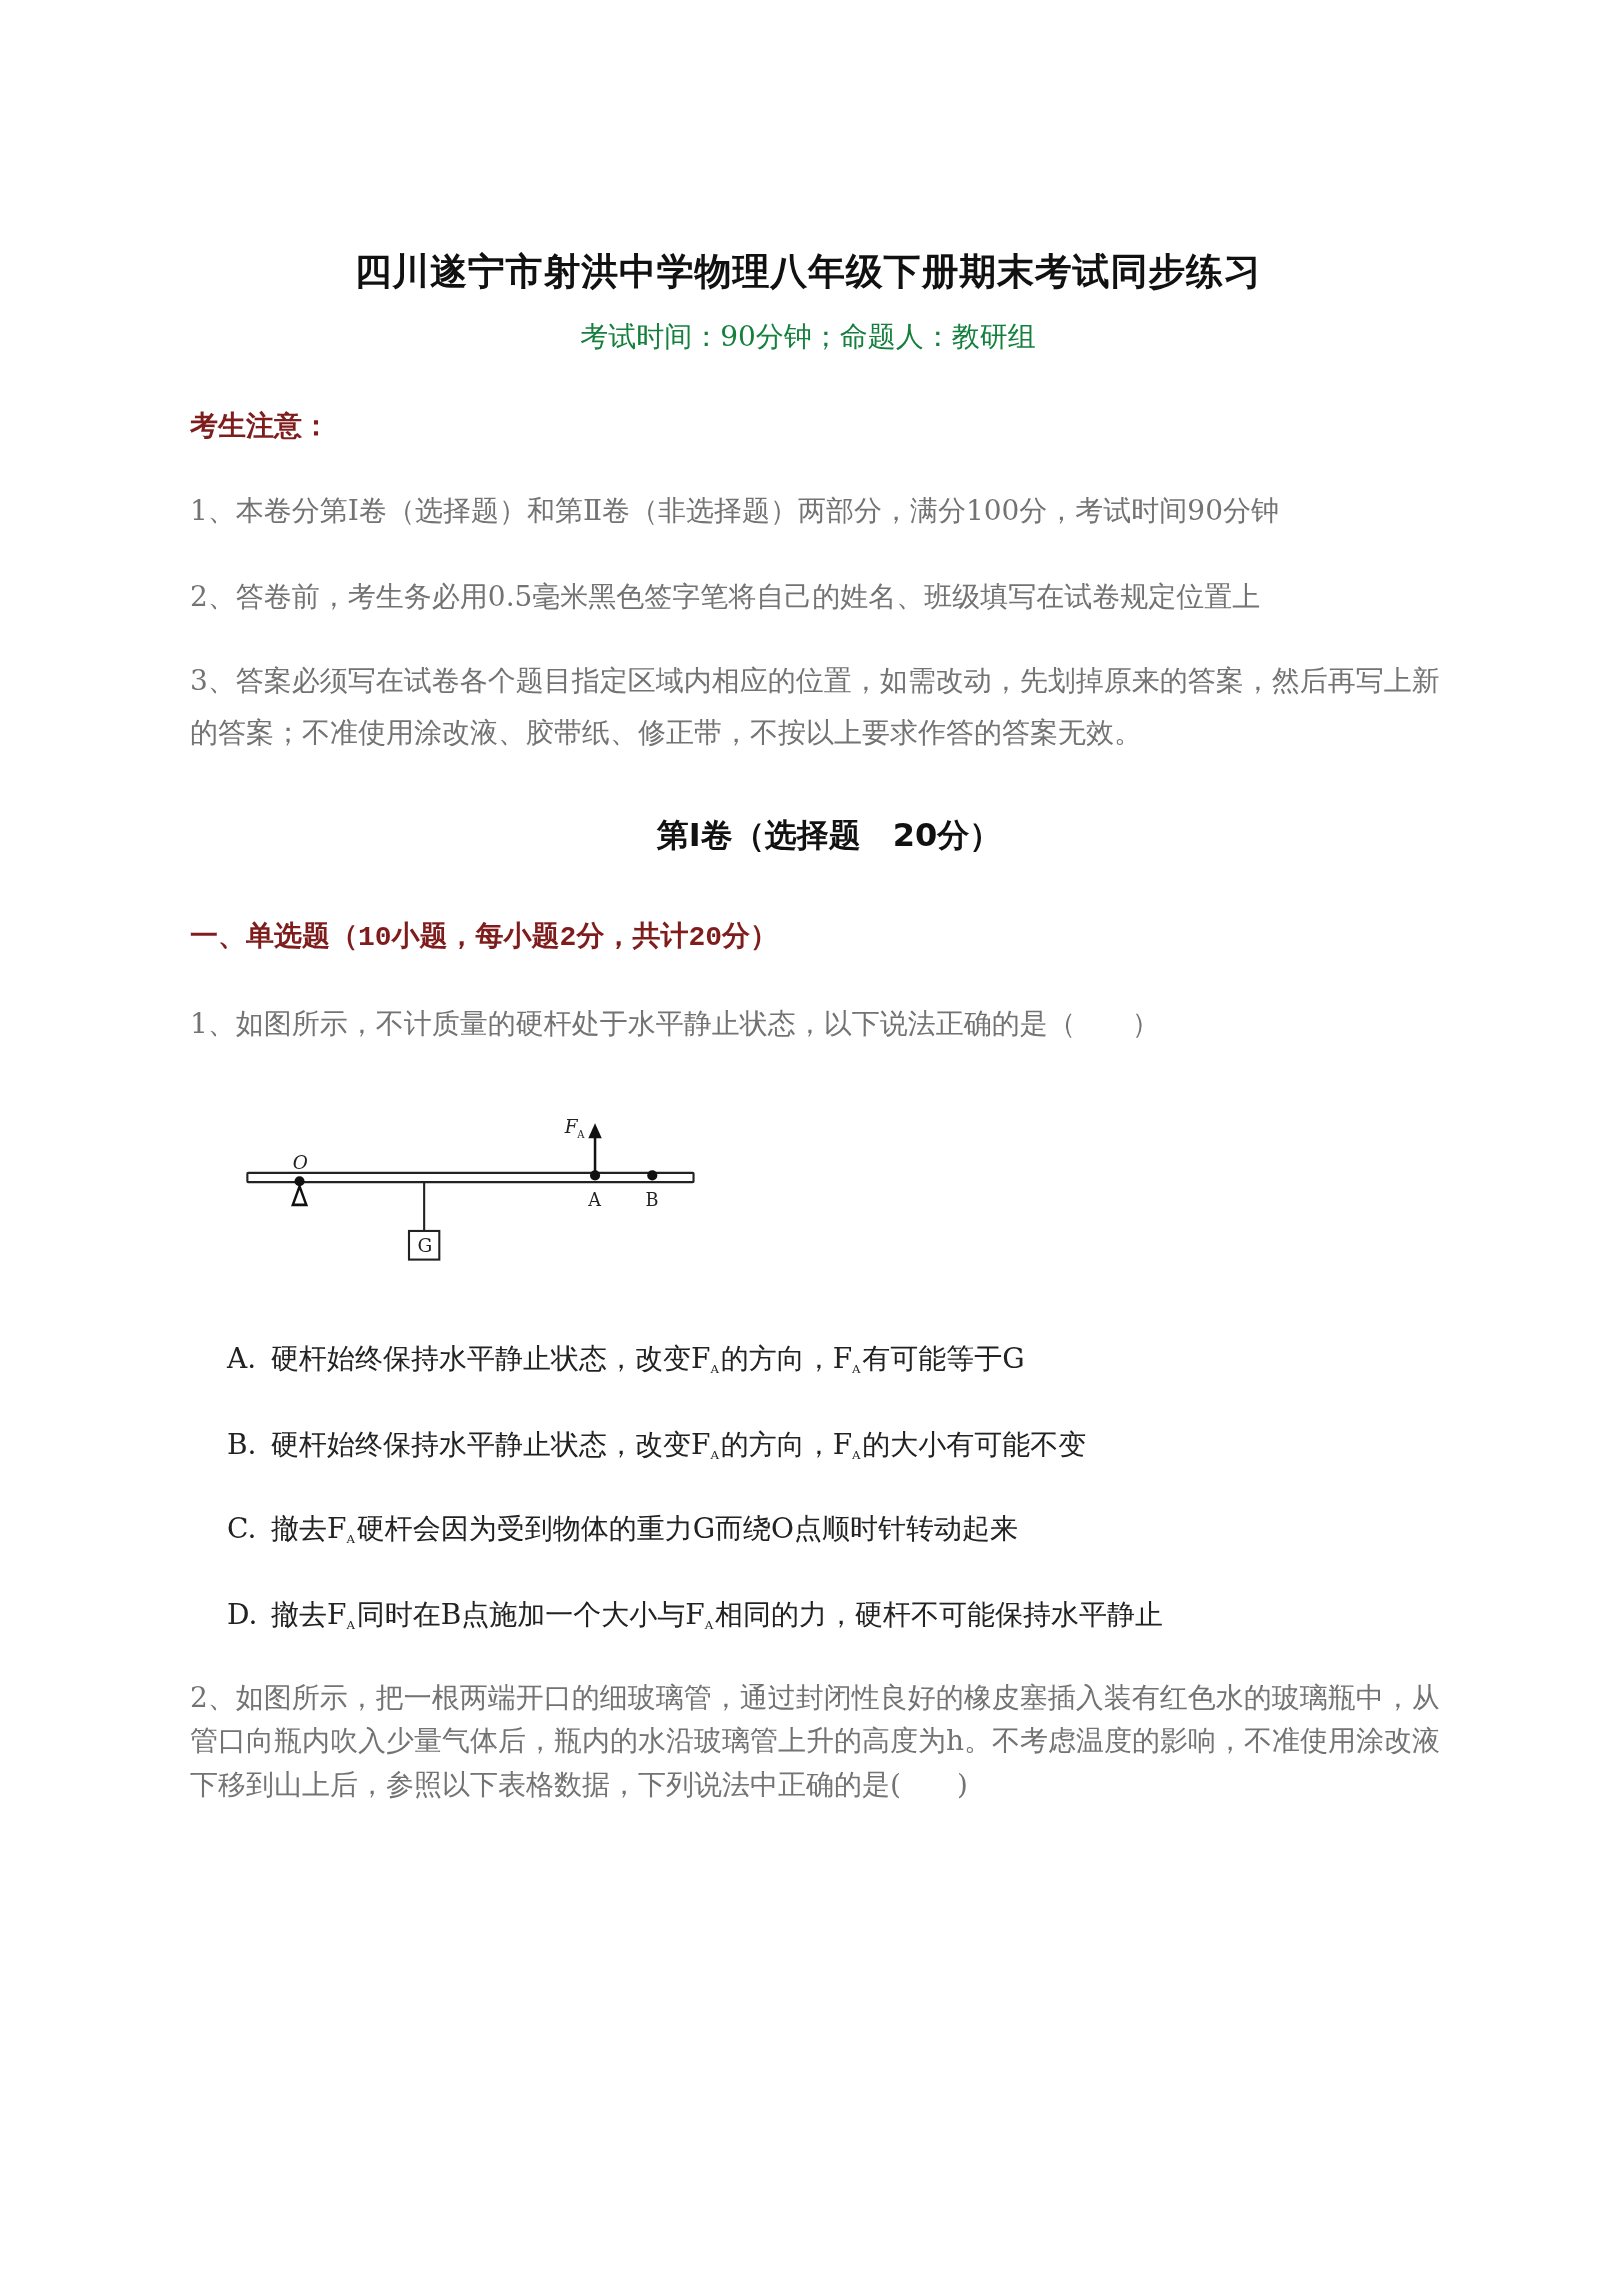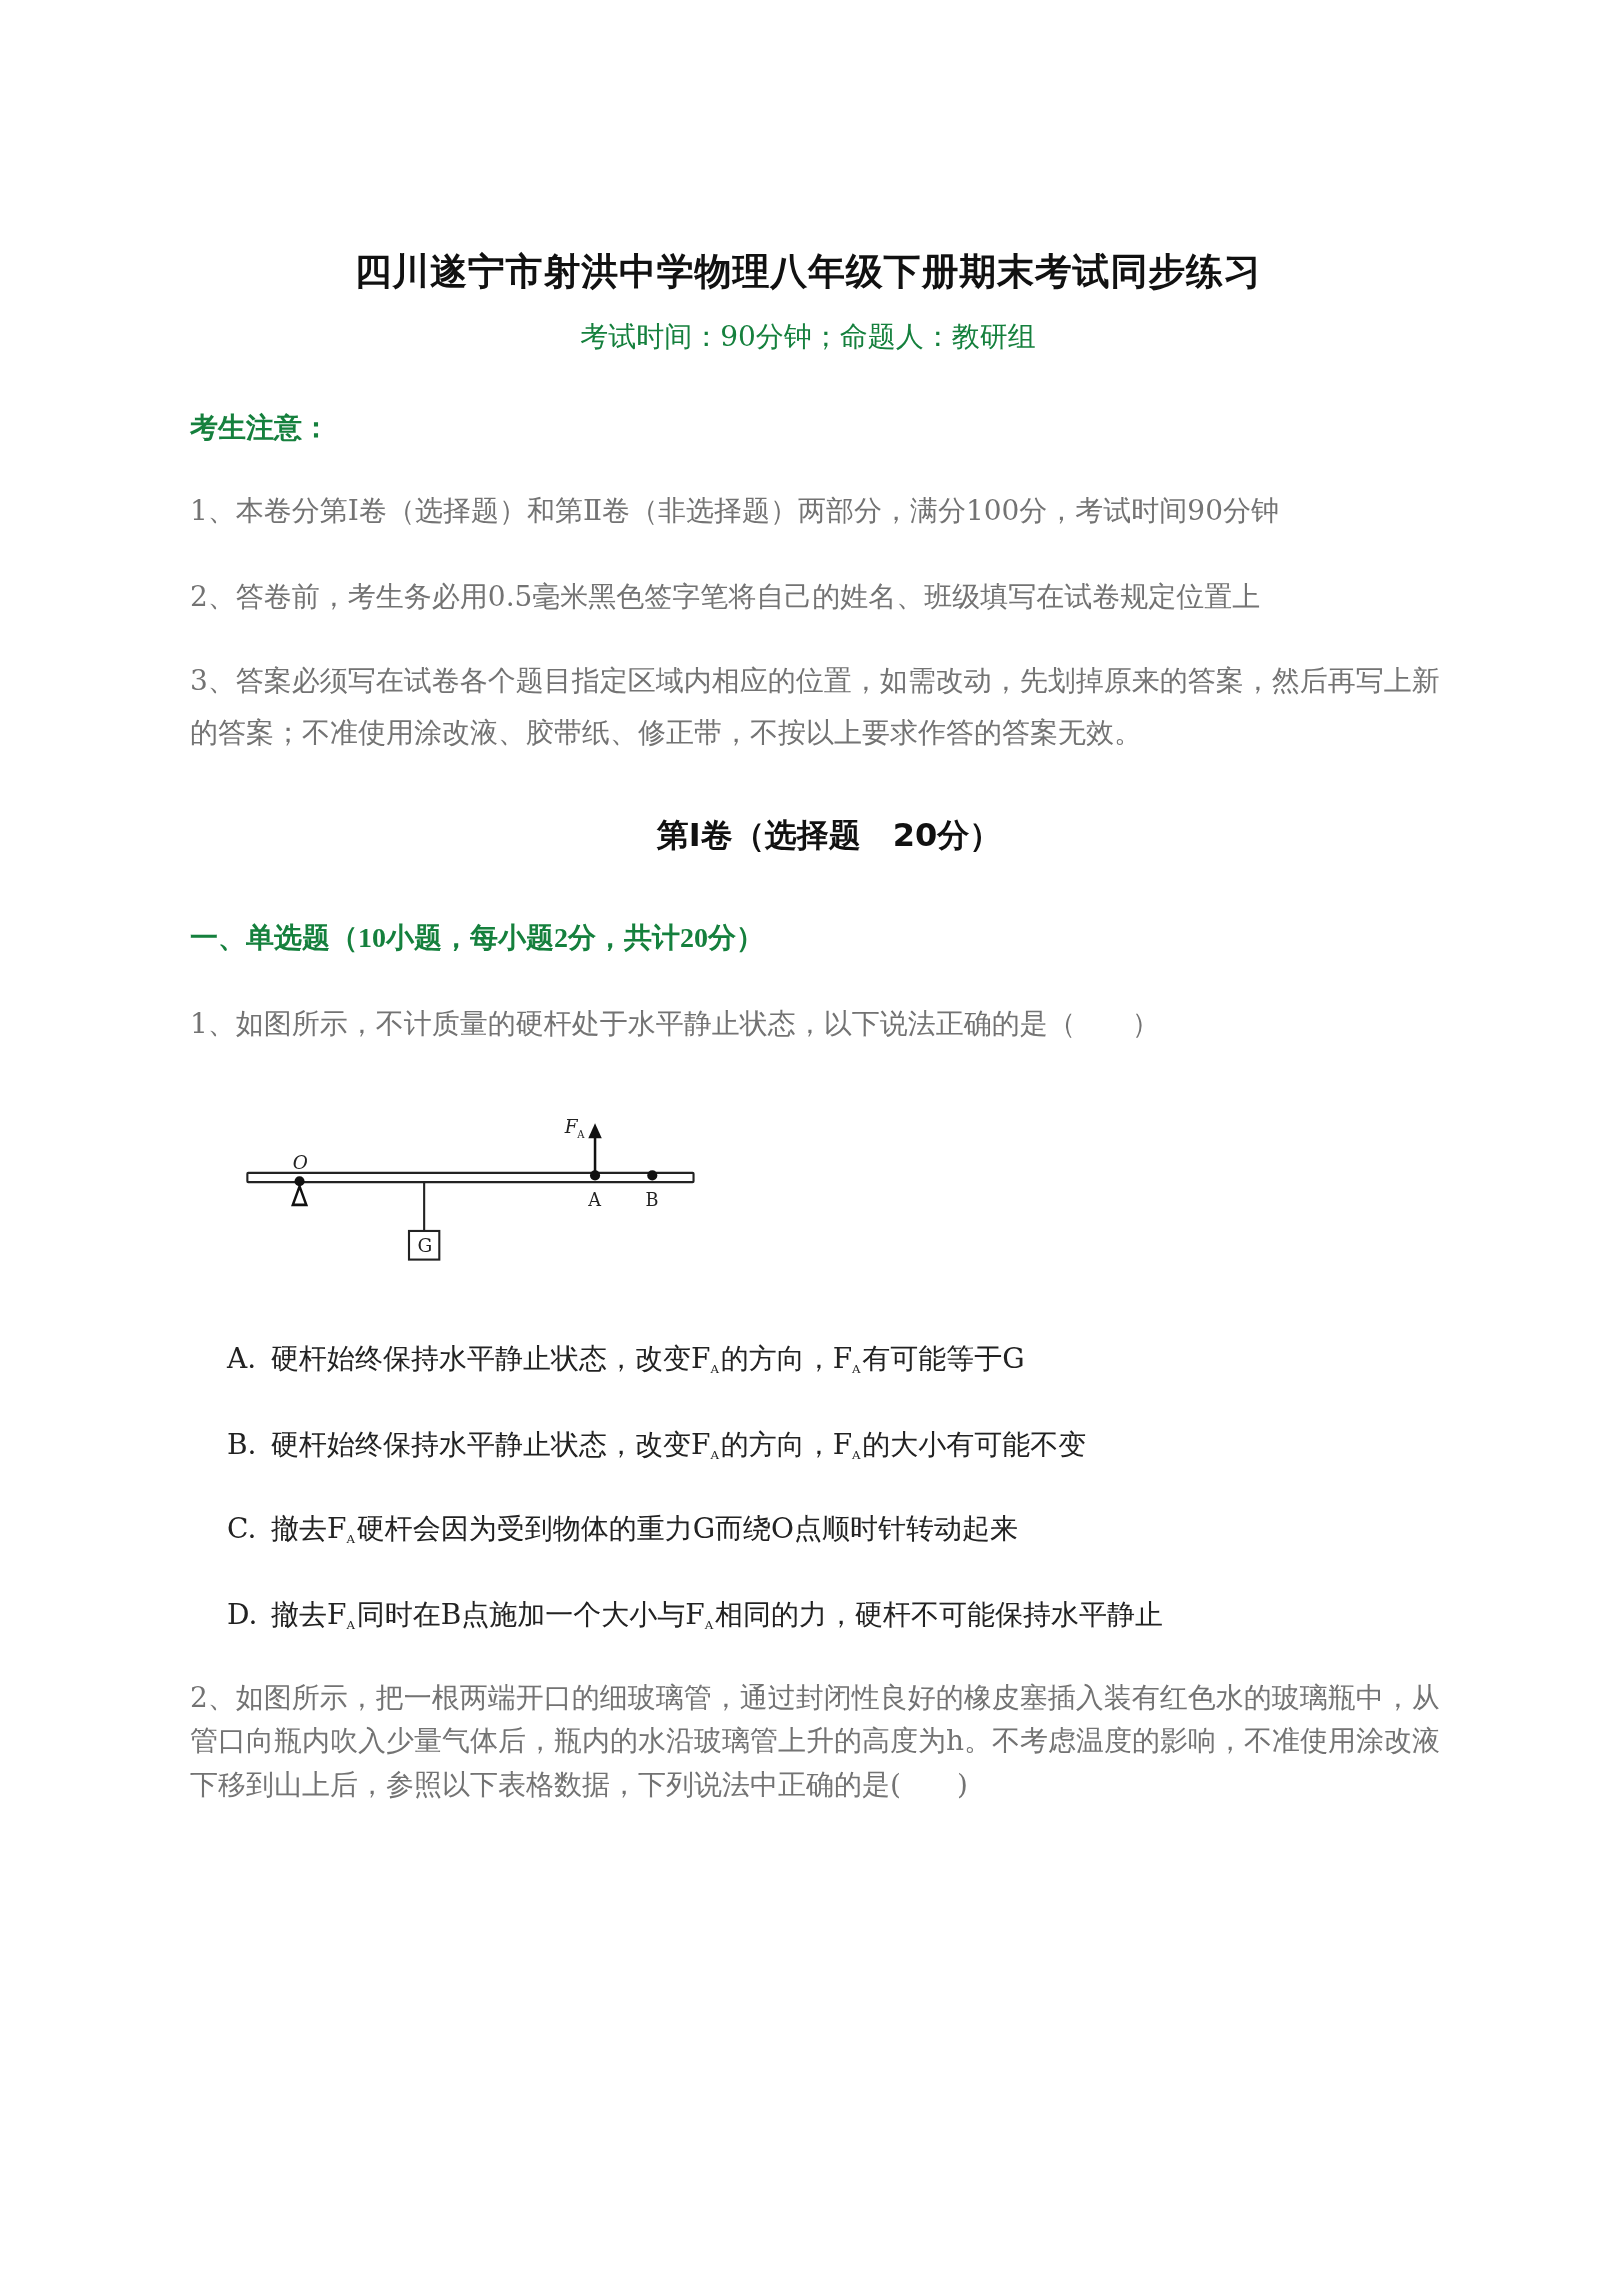--- a/index.html
+++ b/index.html
@@ -44,23 +44,23 @@
   }
   .text {
     position: absolute;
     left: 190px;
     font-size: 28px;
     line-height: 37px;
     color: #737373;
     white-space: nowrap;
   }
   .bold {
-    font-family: Liberation Serif, serif;
+    font-family: Liberation Mono, monospace;
     font-weight: bold;
-    color: #15803d;
+    color: #7f1d1d;
   }
   .section-title {
     position: absolute;
     left: 0; width: 1616px;
     top: 813px;
     text-align: center;
     font-family: "DejaVu Sans", "Liberation Sans", sans-serif;
     font-weight: bold;
     font-size: 32px;
     line-height: 44px;

